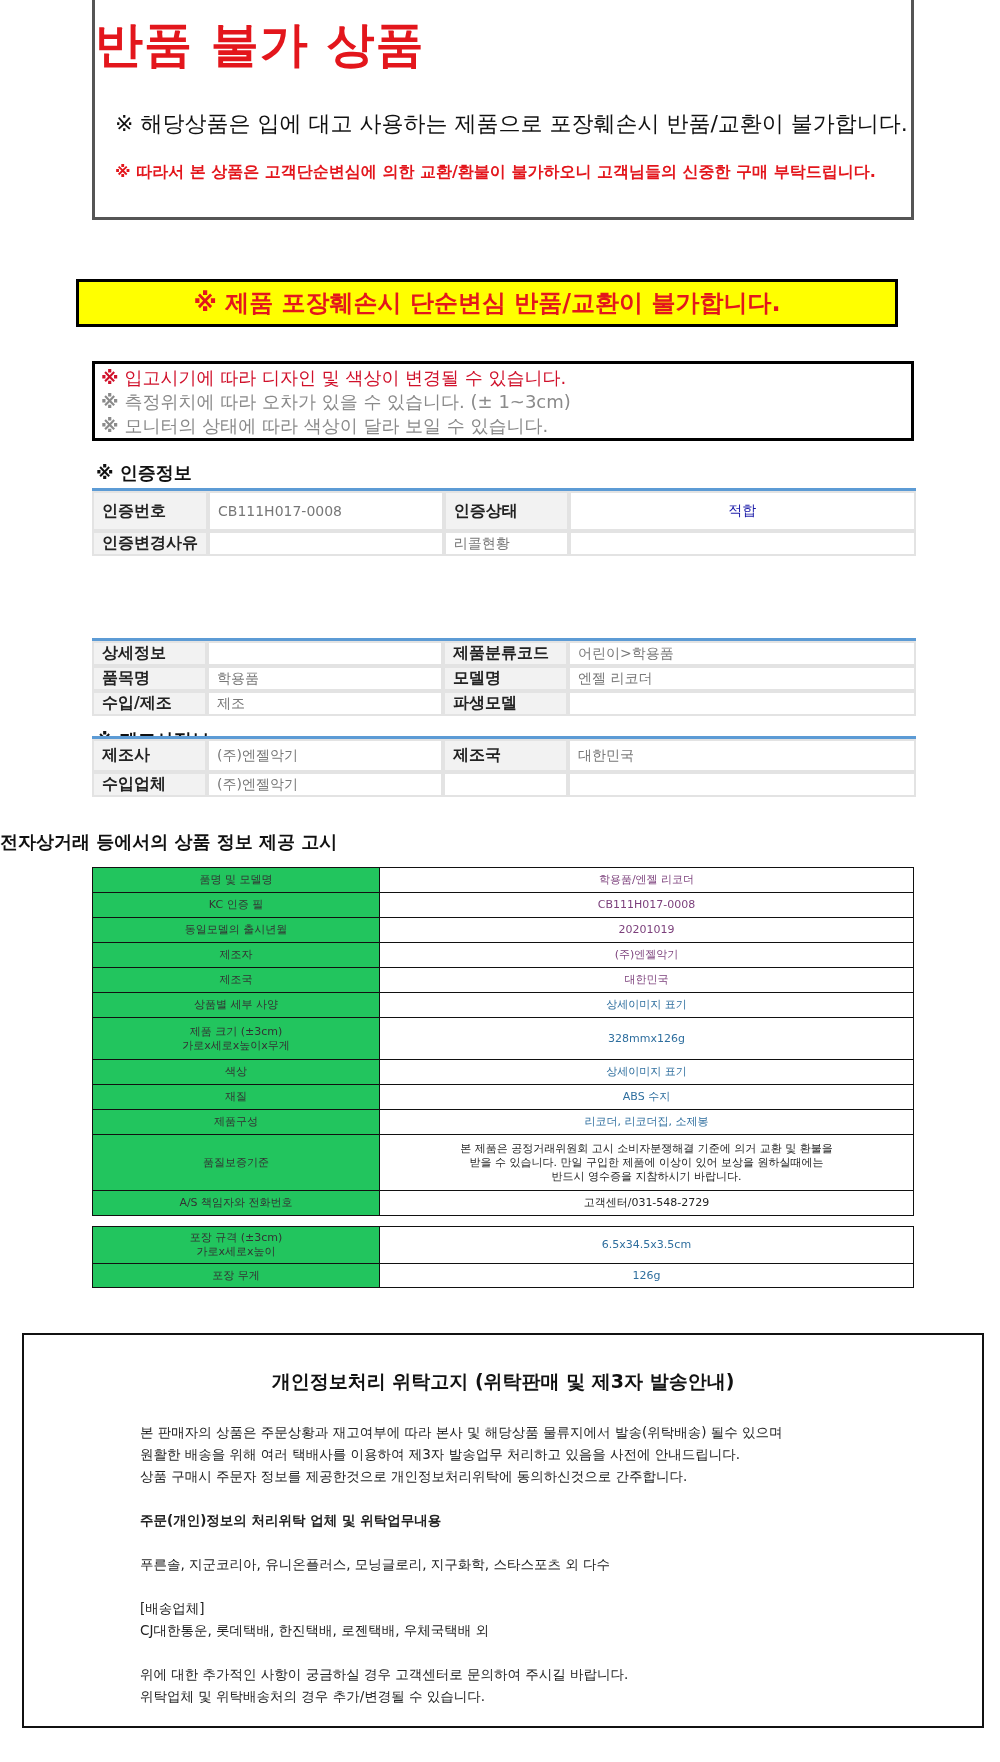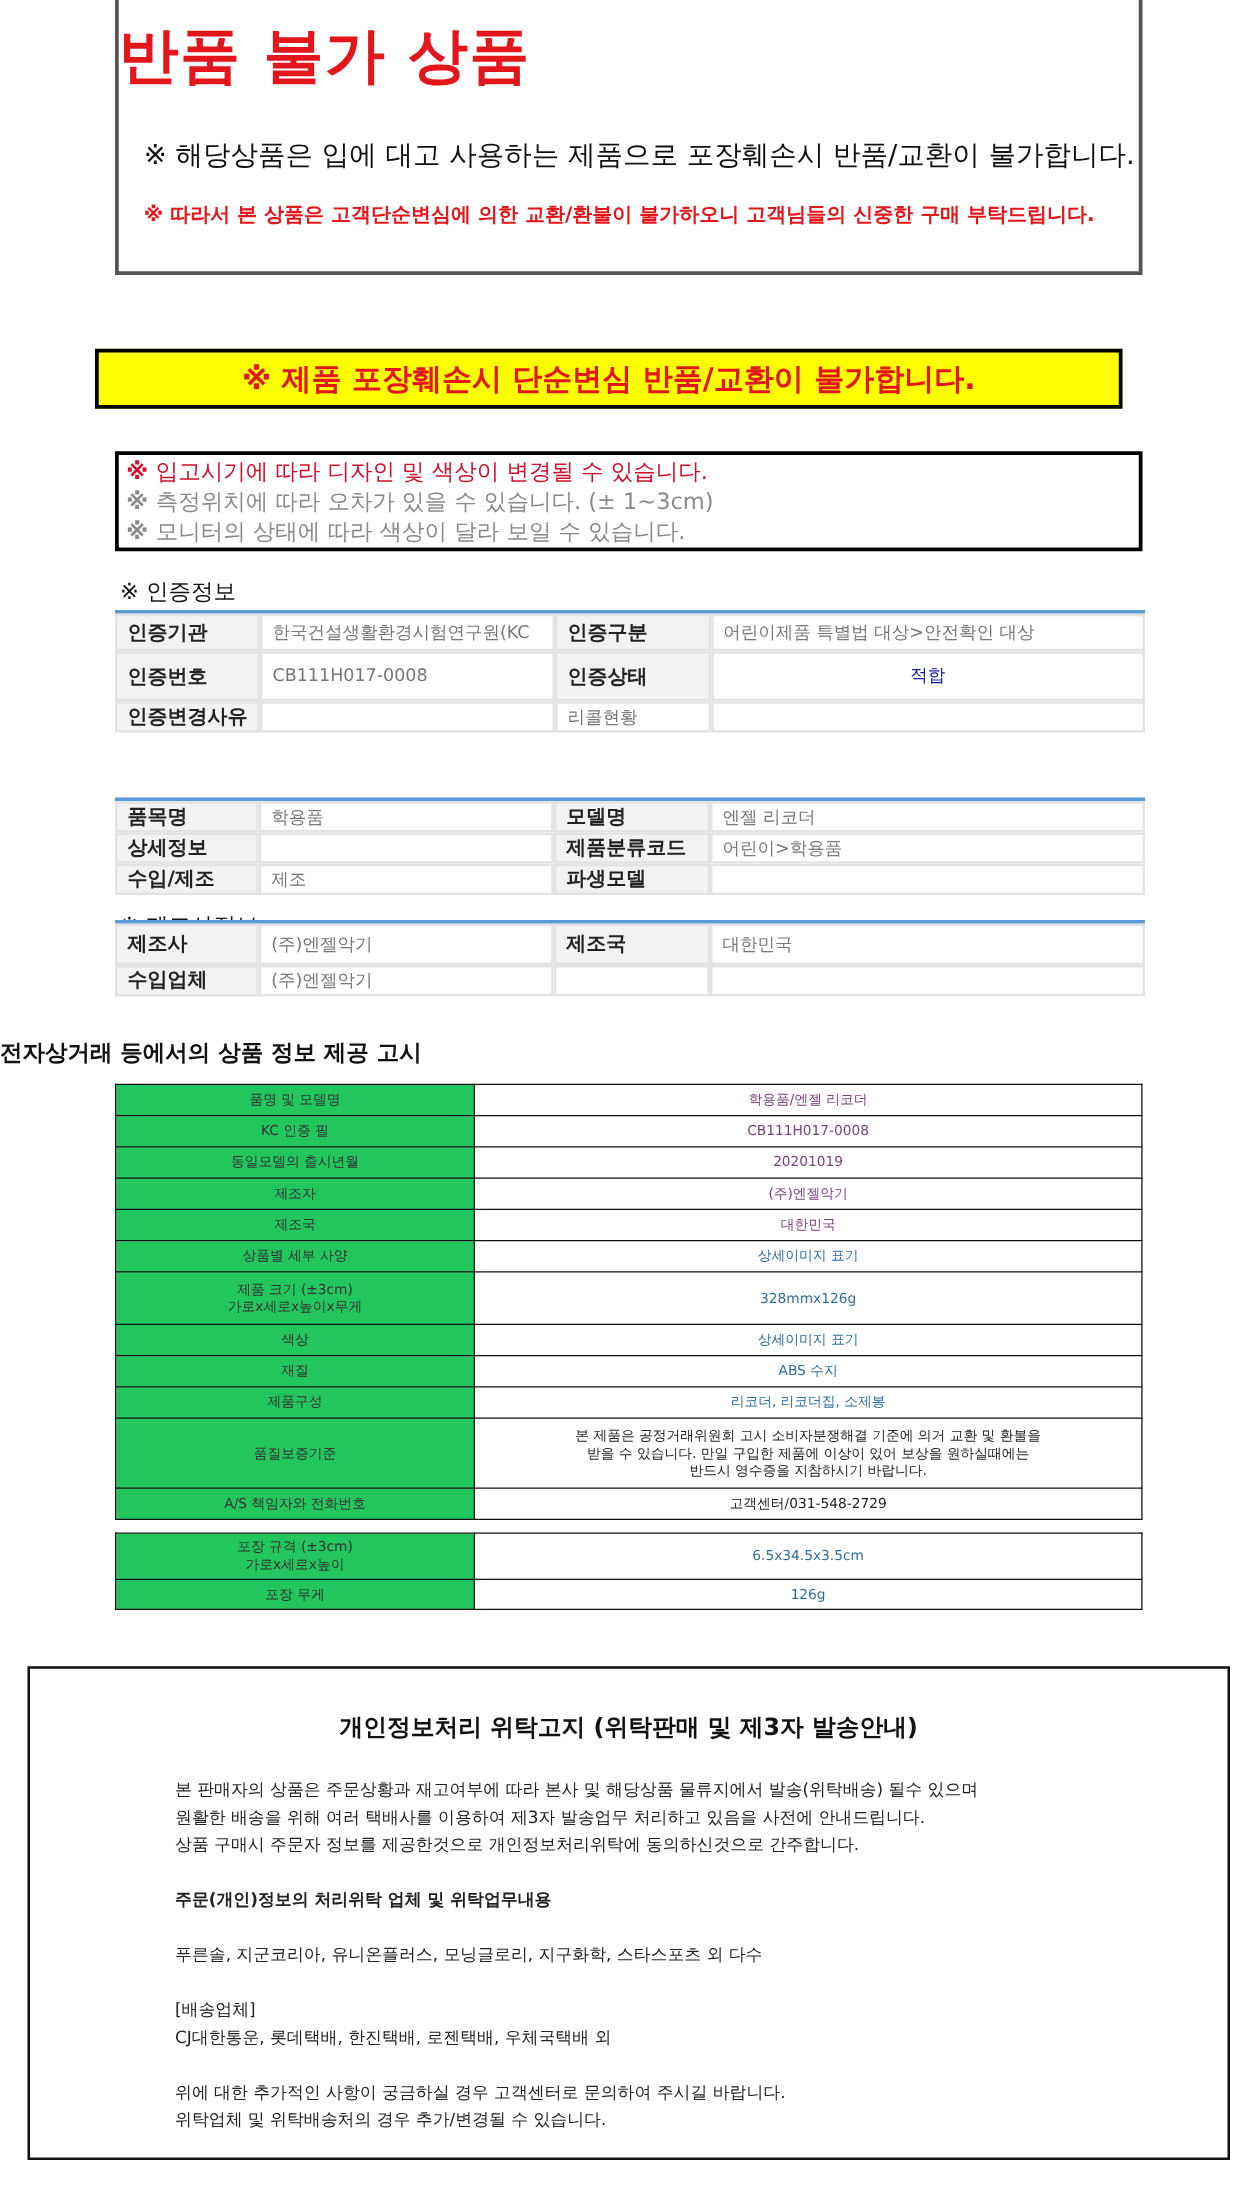--- a/index.html
+++ b/index.html
@@ -16,21 +16,21 @@
   .yellow-box { position: absolute; left: 76px; top: 279px; width: 822px; height: 48px; background: #ffff00; border: 3px solid #000; text-align: center; line-height: 42px; font-size: 24px; font-weight: bold; color: #e3161c; font-family: "DejaVu Sans", sans-serif; }
 
   
   .notes-box { position: absolute; left: 92px; top: 361px; width: 822px; height: 80px; border: 3px solid #000; padding: 2px 6px; }
   .note-line { font-size: 18px; line-height: 24px; font-family: "DejaVu Sans", sans-serif; white-space: nowrap; }
   .note-line .mark { font-weight: bold; margin-right: 6px; }
   .note-red { color: #d0102a; }
   .note-gray { color: #8a8a8a; }
 
   
-  .sec-heading { position: absolute; left: 96px; font-size: 18px; font-weight: normal; color: #111; font-family: "DejaVu Sans", sans-serif; }
+  .sec-heading { position: absolute; left: 96px; font-size: 18px; font-weight: bold; color: #111; font-family: "DejaVu Sans", sans-serif; }
 
   
   .info-table { position: absolute; left: 92px; width: 824px; border-collapse: separate; border-spacing: 0; border-top: 3px solid #5c9bd5; background: #e3e3e3; }
   .info-table td { border: 2px solid #e3e3e3; font-family: "DejaVu Sans", sans-serif; vertical-align: middle; padding: 0 8px; overflow: hidden; white-space: nowrap; }
   .info-table td.lbl { background: #f2f2f2; color: #222; font-size: 16px; font-weight: bold; }
   .info-table td.val { background: #fff; color: #777; font-size: 14px; }
   .info-table td.val.center { text-align: center; }
   .info-table td.val.status { color: #1a1aa8; font-size: 14px; }
 
   
@@ -75,26 +75,20 @@
 
 <div class="sec-heading" style="top:461px;">※ 인증정보</div>
 <table class="info-table" style="top:488px;">
   <colgroup>
       <col style="width:115px">
       <col style="width:236px">
       <col style="width:125px">
       <col style="width:348px">
     </colgroup>
   <tbody>
-      <tr style="height:30px">
-    <td class="lbl">인증기관</td>
-    <td class="val">한국건설생활환경시험연구원(KC</td>
-    <td class="lbl">인증구분</td>
-    <td class="val">어린이제품 특별법 대상&gt;안전확인 대상</td>
-  </tr>
   <tr style="height:40px">
     <td class="lbl">인증번호</td>
     <td class="val">CB111H017-0008</td>
     <td class="lbl">인증상태</td>
     <td class="val center status">적합</td>
   </tr>
   <tr style="height:24px">
     <td class="lbl">인증변경사유</td>
     <td class="val"></td>
     <td class="val">리콜현황</td>
@@ -104,31 +98,31 @@
   </table>
 
 <table class="info-table" style="top:638px;">
   <colgroup>
       <col style="width:115px">
       <col style="width:236px">
       <col style="width:125px">
       <col style="width:348px">
     </colgroup>
   <tbody>
-      <tr style="height:24px">
+      <tr style="height:23px">
+    <td class="lbl">상세정보</td>
+    <td class="val"></td>
+    <td class="lbl">제품분류코드</td>
+    <td class="val">어린이&gt;학용품</td>
+  </tr>
+  <tr style="height:24px">
     <td class="lbl">품목명</td>
     <td class="val">학용품</td>
     <td class="lbl">모델명</td>
     <td class="val">엔젤 리코더</td>
-  </tr>
-  <tr style="height:23px">
-    <td class="lbl">상세정보</td>
-    <td class="val"></td>
-    <td class="lbl">제품분류코드</td>
-    <td class="val">어린이&gt;학용품</td>
   </tr>
   <tr style="height:23px">
     <td class="lbl">수입/제조</td>
     <td class="val">제조</td>
     <td class="lbl">파생모델</td>
     <td class="val"></td>
   </tr>
 </tbody>
   </table>
 

